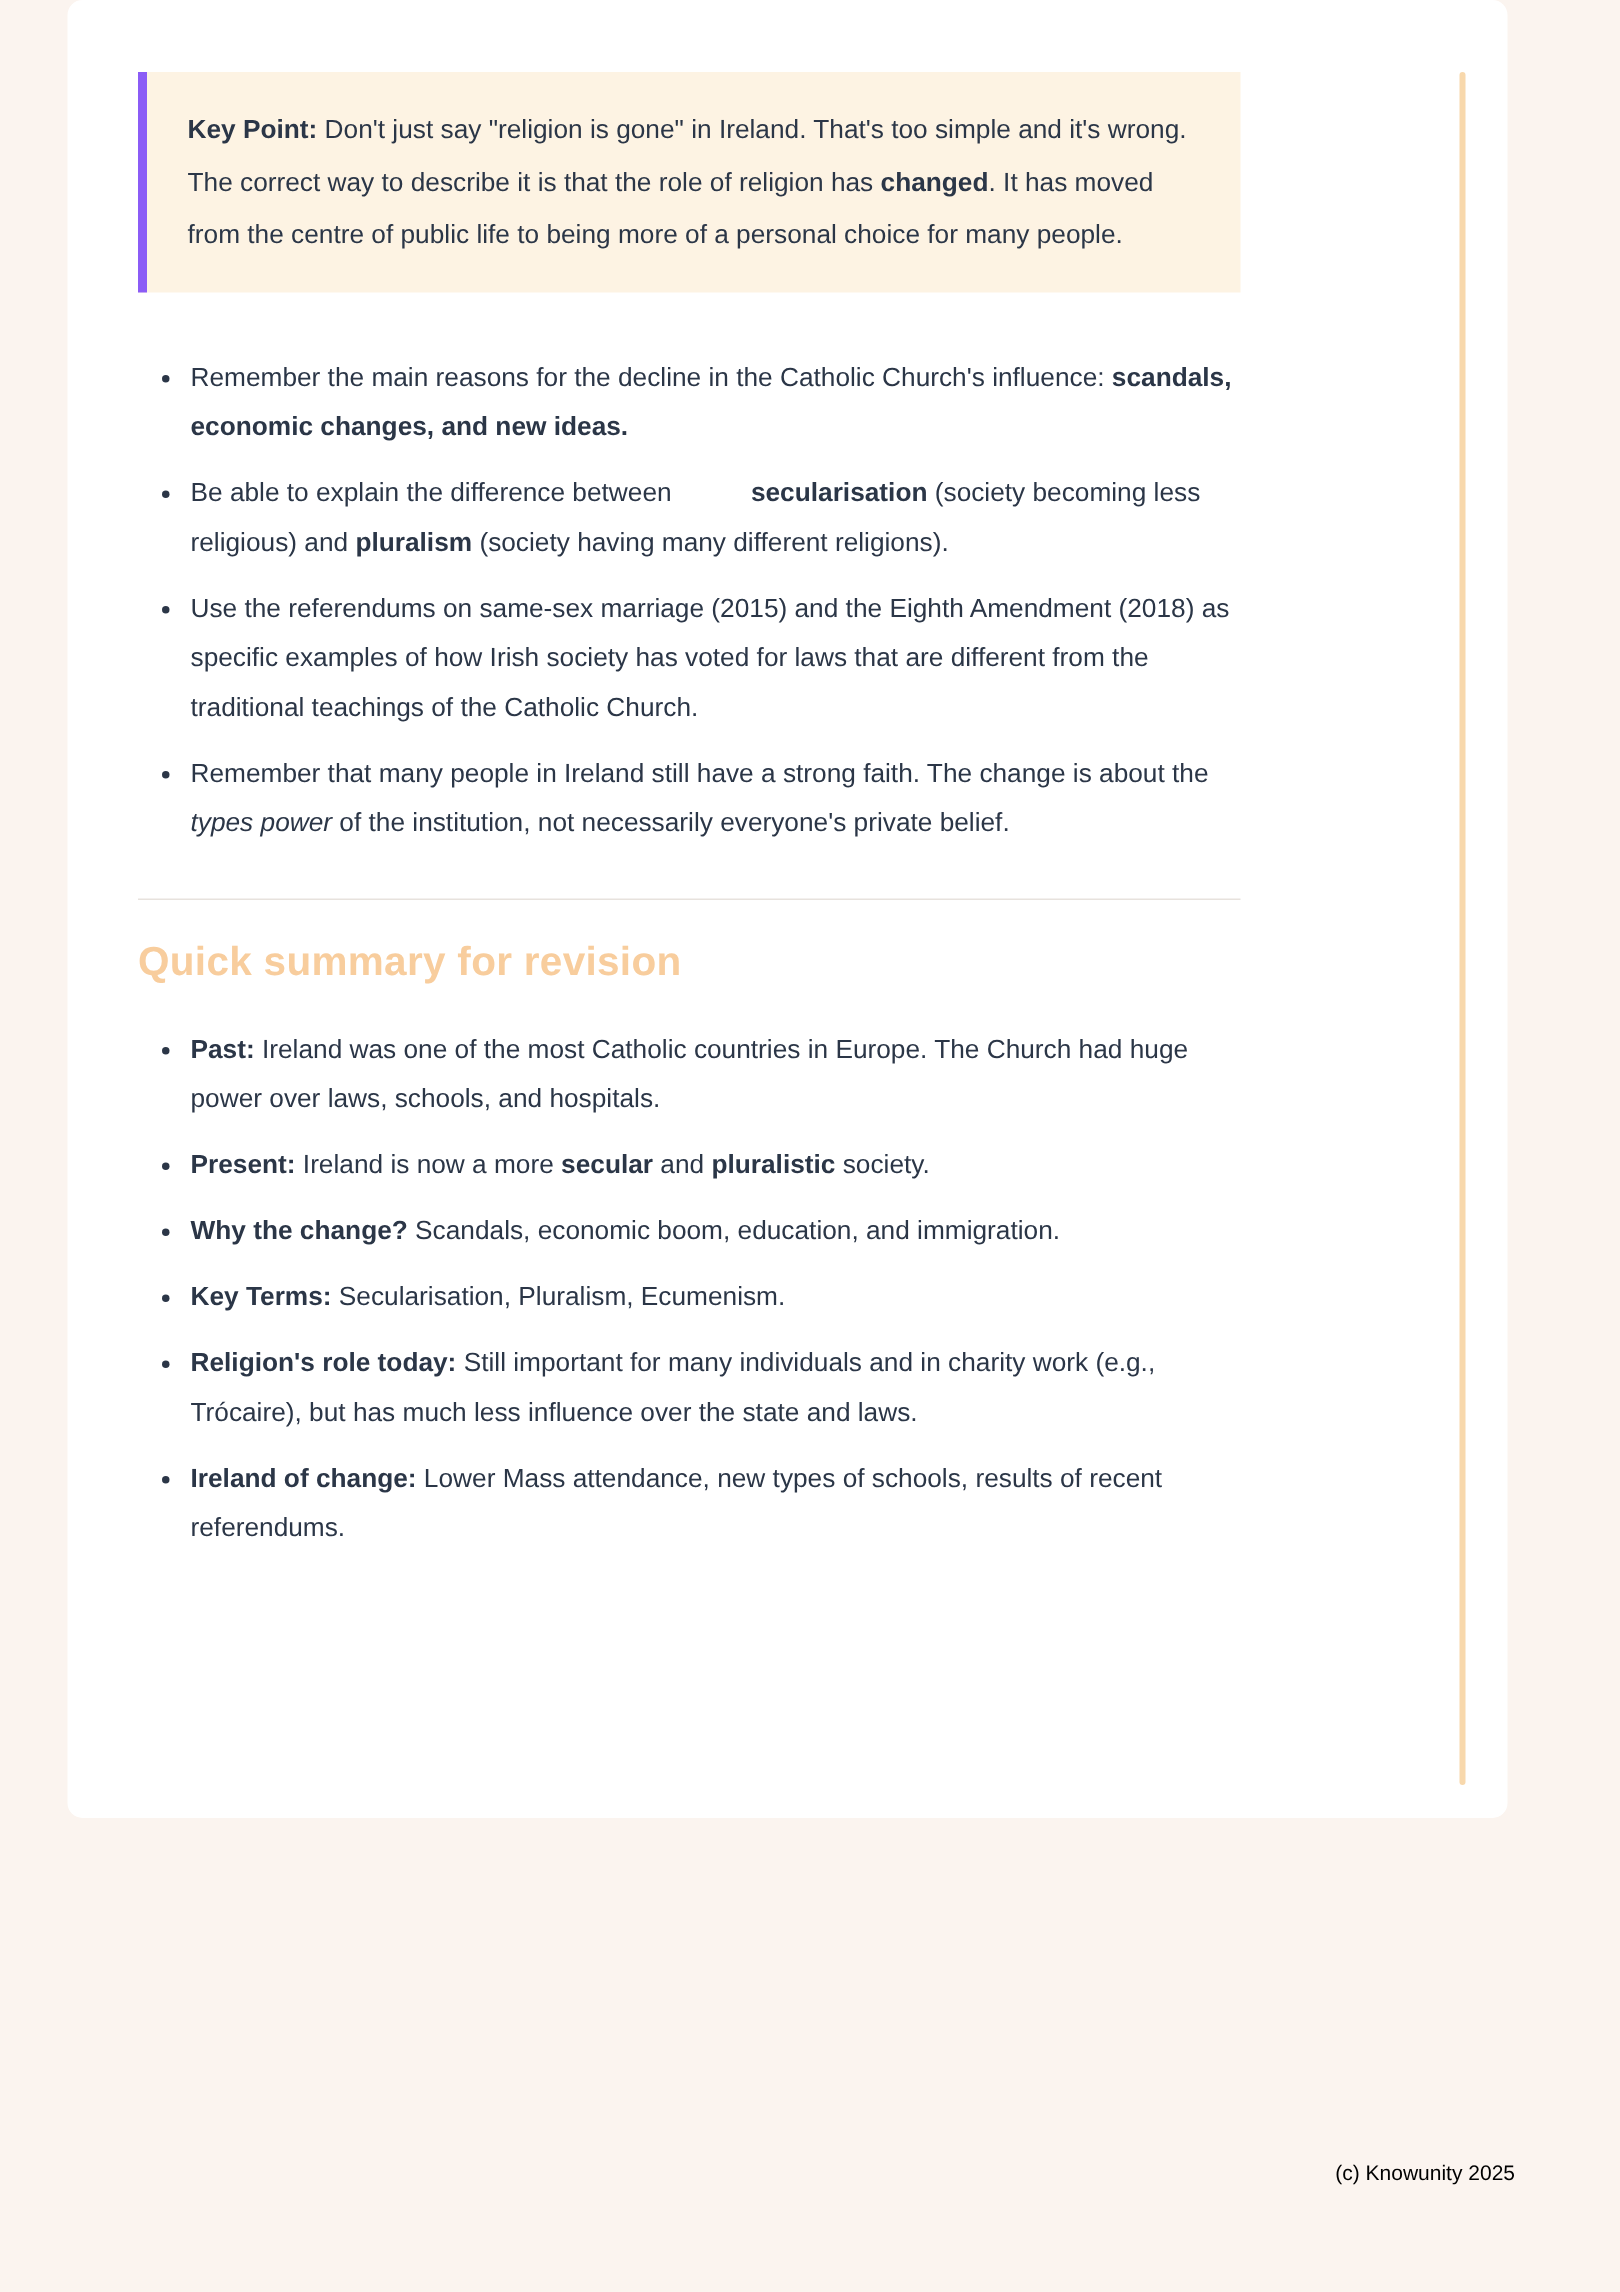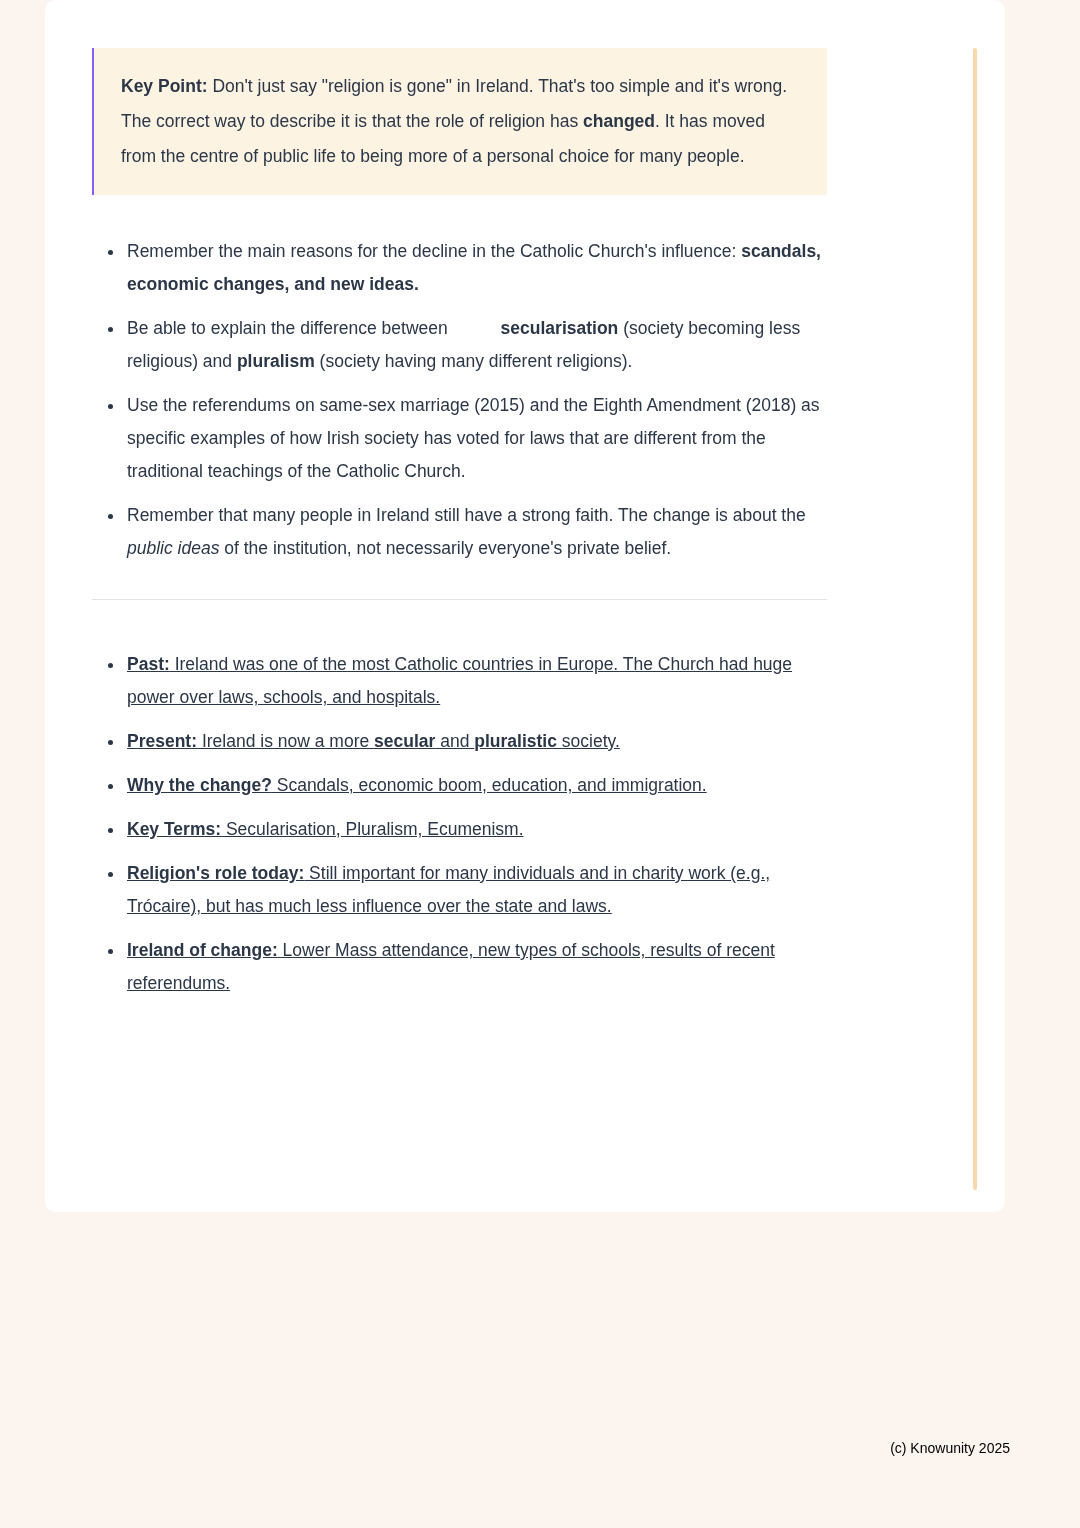--- a/index.html
+++ b/index.html
@@ -16,21 +16,21 @@
     left: 45px;
     top: 0;
     width: 960px;
     height: 1212px;
     background: #ffffff;
     border-radius: 10px;
     padding: 48px 178px 0 47px;
   }
   .keypoint {
     background: #fdf3e3;
-    border-left: 2px solid #8b5cf6;
+    border-left: 6px solid #8b5cf6;
     padding: 21px 30px 21px 27px;
     margin-bottom: 40px;
     font-size: 17.5px;
     line-height: 35px;
     color: #2b3647;
   }
   ul.bullets {
     list-style: disc outside;
     padding-left: 33px;
     margin: 0;
@@ -46,21 +46,21 @@
     border-top: 1px solid #e7e2dd;
     margin: 34px 0 0 0;
   }
   h2.section-heading {
     margin-top: 26px;
     font-size: 27px;
     font-weight: 700;
     color: #f8cd9d;
     letter-spacing: 0.2px;
   }
-  ul.summary { margin-top: 48px; text-decoration: underline; }
+  ul.summary { margin-top: 26px; }
   .scroll-line {
     position: absolute;
     top: 48px;
     right: 28px;
     width: 4px;
     height: 1142px;
     background: #f8d8ac;
     border-radius: 2px;
   }
   .footer {
@@ -77,25 +77,26 @@
 <div class="card">
 
   <div class="keypoint">
     <p><span style="font-weight: 700;">Key Point:</span><span> Don't just say "religion is gone" in Ireland. That's too simple and it's wrong. The correct way to describe it is that the role of religion has </span><span style="font-weight: 700;">changed</span><span>. It has moved from the centre of public life to being more of a personal choice for many people.</span></p>
   </div>
 
   <ul class="bullets">
     <li><span><span>Remember the main reasons for the decline in the Catholic Church's influence: </span><span style="font-weight: 700;">scandals, economic changes, and new ideas.</span></span></li>
     <li><span><span>Be able to explain the difference between </span><span style="font-weight: 700; margin-left: 48px;">secularisation</span><span> (society becoming less religious) and </span><span style="font-weight: 700;">pluralism</span><span> (society having many different religions).</span></span></li>
     <li><span><span>Use the referendums on same-sex marriage (2015) and the Eighth Amendment (2018) as specific examples of how Irish society has voted for laws that are different from the traditional teachings of the Catholic Church.</span></span></li>
-    <li><span><span>Remember that many people in Ireland still have a strong faith. The change is about the </span><span style="font-style: italic;">public ideas</span><span> of the institution, not necessarily everyone's private belief.</span></span></li>
+    <li><span><span>Remember that many people in Ireland still have a strong faith. The change is about the </span><span style="font-style: italic;">types power</span><span> of the institution, not necessarily everyone's private belief.</span></span></li>
   </ul>
 
   <hr class="divider">
 
+  <h2 class="section-heading">Quick summary for revision</h2>
 
   <ul class="bullets summary">
     <li><span><span style="font-weight: 700;">Past:</span><span> Ireland was one of the most Catholic countries in Europe. The Church had huge power over laws, schools, and hospitals.</span></span></li>
     <li><span><span style="font-weight: 700;">Present:</span><span> Ireland is now a more </span><span style="font-weight: 700;">secular</span><span> and </span><span style="font-weight: 700;">pluralistic</span><span> society.</span></span></li>
     <li><span><span style="font-weight: 700;">Why the change?</span><span> Scandals, economic boom, education, and immigration.</span></span></li>
     <li><span><span style="font-weight: 700;">Key Terms:</span><span> Secularisation, Pluralism, Ecumenism.</span></span></li>
     <li><span><span style="font-weight: 700; text-align: right;">Religion's role today:</span><span> Still important for many individuals and in charity work (e.g., Trócaire), but has much less influence over the state and laws.</span></span></li>
     <li><span><span style="font-weight: 700;">Ireland of change:</span><span> Lower Mass attendance, new types of schools, results of recent referendums.</span></span></li>
   </ul>
 

